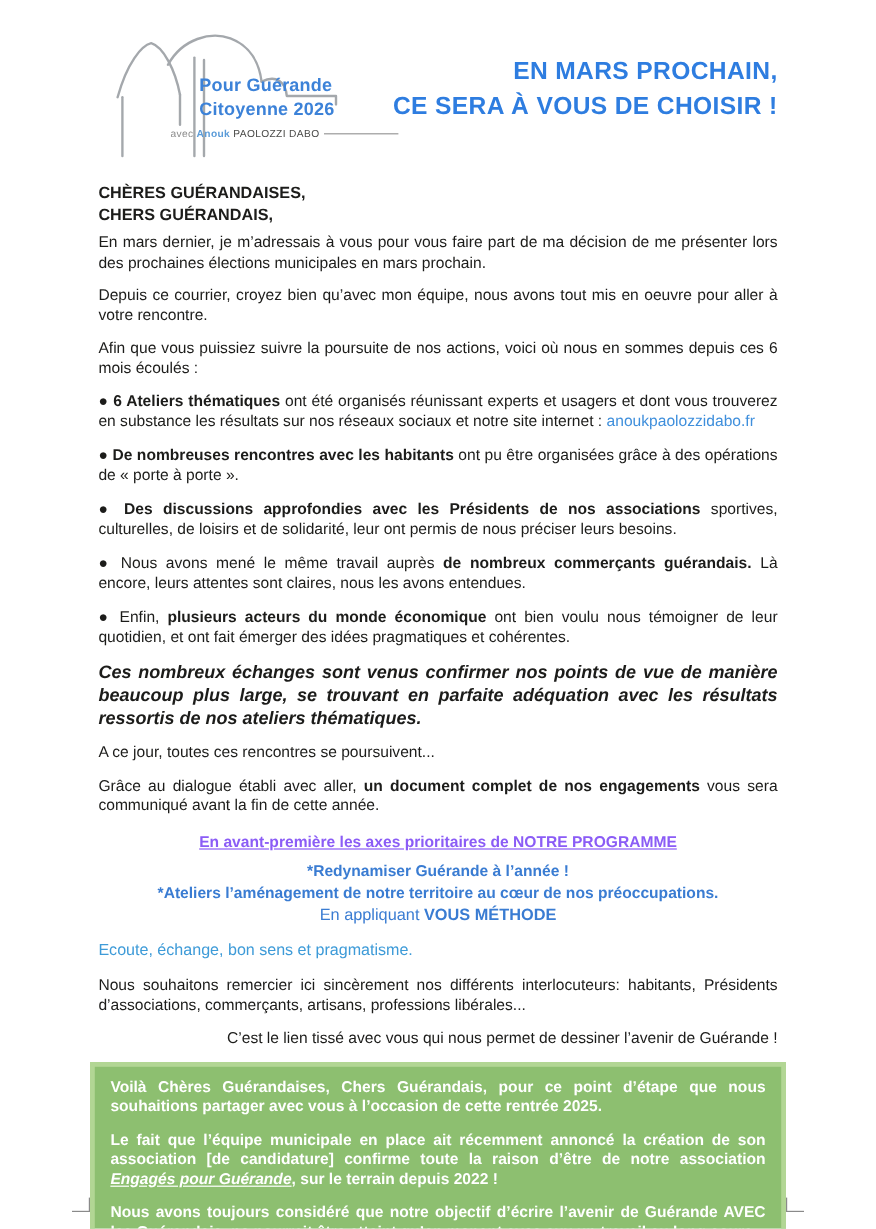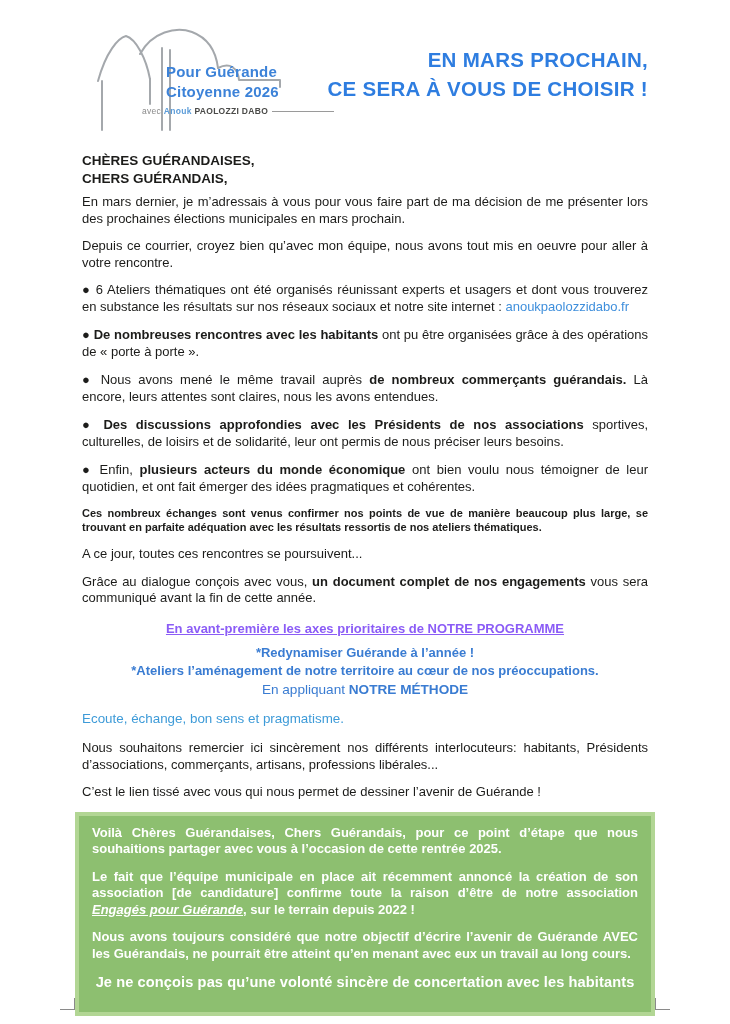--- a/index.html
+++ b/index.html
@@ -18,35 +18,35 @@
   .logo-text {
     position:absolute; left:76px; top:40px;
     color:#3c82d8; font-weight:700; font-size:15px; line-height:1.3;
     letter-spacing:.2px;
   }
   .byline {
     position:absolute; left:52px; top:84px;
     font-size:8.5px; color:#8a8a8a; letter-spacing:.3px; white-space:nowrap;
   }
   .byline .first { color:#5a9bd8; font-weight:700; }
-  .byline .last  { color:#4a4a48; font-weight:700; }
+  .byline .last  { color:#4a4a48; font-weight:400; }
   .byline .rule  { display:inline-block; width:62px; border-bottom:1px solid #9a9a9a; vertical-align:2px; margin-left:4px; }
   .headline {
     position:absolute; right:0; top:24px; text-align:right;
     color:#2e7de0; font-weight:800; font-size:20.5px; line-height:1.4;
     letter-spacing:.3px;
   }
 
   
   .letter { font-size:13px; line-height:1.27; }
   .letter p { margin-bottom:11px; text-align:justify; }
   .salutation { font-weight:700; font-size:13.5px; line-height:1.3; margin-bottom:7px !important;margin-top:12px; }
   p.bullet { margin-bottom:12px; }
-  p.allbold { font-weight:700; font-size:11px; }
-  p.centered { text-align:left; }
+  p.allbold { font-weight:700; font-size:15px;font-style:italic; }
+  p.centered { text-align:right; }
 
   .program-head { text-align:center !important; margin:14px 0 8px !important; }
   .program-line { text-align:center !important; color:#3a7cd2; margin-bottom:1px !important; line-height:1.3;font-weight:bold; }
   .program-line.last { margin-bottom:12px !important; }
   .method { text-align:center !important; color:#3a7cd2; margin-bottom:12px !important; font-size:13.6px; }
   .ecoute { text-align:right; color:#3e9bd8; margin-bottom:13px !important; font-size:13.4px; }
 
   
   .greenbox {
     margin:2px -7px 0 -7px;
@@ -95,36 +95,37 @@
   </header>
 
   <main class="letter">
     <p class="salutation">
       <span>CHÈRES GUÉRANDAISES,</span><br>
       <span>CHERS GUÉRANDAIS,</span>
     </p>
 
     <p><span>En mars dernier, je m’adressais à vous pour vous faire part de ma décision de me présenter lors des prochaines élections municipales en mars prochain.</span></p>
     <p><span>Depuis ce courrier, croyez bien qu’avec mon équipe, nous avons tout mis en oeuvre pour aller à votre rencontre.</span></p>
+    <p><span>Afin que vous puissiez suivre la poursuite de nos actions, voici où nous en sommes depuis ces 6 mois écoulés :</span></p>
 
-    <p class="bullet"><span style="font-weight: 400;">● 6 Ateliers thématiques</span><span> ont été organisés réunissant experts et usagers et dont vous trouverez en substance les résultats sur nos réseaux sociaux et notre site internet : </span><span style="color: rgb(63, 143, 220);">anoukpaolozzidabo.fr</span></p>
+    <p class="bullet"><span style="font-weight: 700;">● 6 Ateliers thématiques</span><span> ont été organisés réunissant experts et usagers et dont vous trouverez en substance les résultats sur nos réseaux sociaux et notre site internet : </span><span style="color: rgb(63, 143, 220);">anoukpaolozzidabo.fr</span></p>
     <p class="bullet"><span style="font-weight: 700;">● De nombreuses rencontres avec les habitants</span><span> ont pu être organisées grâce à des opérations de « porte à porte ».</span></p>
+    <p class="bullet"><span style="font-weight: 700;">● Des discussions approfondies avec les Présidents de nos associations</span><span> sportives, culturelles, de loisirs et de solidarité, leur ont permis de nous préciser leurs besoins.</span></p>
     <p class="bullet"><span>● Nous avons mené le même travail auprès </span><span style="font-weight: 700;">de nombreux commerçants guérandais.</span><span> Là encore, leurs attentes sont claires, nous les avons entendues.</span></p>
-    <p class="bullet"><span style="font-weight: 700;">● Des discussions approfondies avec les Présidents de nos associations</span><span> sportives, culturelles, de loisirs et de solidarité, leur ont permis de nous préciser leurs besoins.</span></p>
     <p class="bullet"><span>● Enfin, </span><span style="font-weight: 700;">plusieurs acteurs du monde économique</span><span> ont bien voulu nous témoigner de leur quotidien, et ont fait émerger des idées pragmatiques et cohérentes.</span></p>
 
     <p class="allbold"><span style="font-weight: 700;">Ces nombreux échanges sont venus confirmer nos points de vue de manière beaucoup plus large, se trouvant en parfaite adéquation avec les résultats ressortis de nos ateliers thématiques.</span></p>
     <p><span>A ce jour, toutes ces rencontres se poursuivent...</span></p>
-    <p><span>Grâce au dialogue conçois avec vous, </span><span style="font-weight: 700;">un document complet de nos engagements</span><span> vous sera communiqué avant la fin de cette année.</span></p>
+    <p><span>Grâce au dialogue établi avec aller, </span><span style="font-weight: 700;">un document complet de nos engagements</span><span> vous sera communiqué avant la fin de cette année.</span></p>
 
     <p class="program-head"><span style="font-weight: 700; text-decoration: underline; color: #8b5cf6;">En avant-première les axes prioritaires de NOTRE PROGRAMME</span></p>
     <p class="program-line">*Redynamiser Guérande à l’année !</p>
     <p class="program-line">*Ateliers l’aménagement de notre territoire au cœur de nos préoccupations.</p>
 
-    <p class="method"><span>En appliquant </span><span style="font-weight: 700;">NOTRE MÉTHODE</span></p>
+    <p class="method"><span>En appliquant </span><span style="font-weight: 700;">VOUS MÉTHODE</span></p>
     <p class="ecoute">Ecoute, échange, bon sens et pragmatisme.</p>
 
     <p><span>Nous souhaitons remercier ici sincèrement nos différents interlocuteurs: habitants, Présidents d’associations, commerçants, artisans, professions libérales...</span></p>
     <p class="centered">C’est le lien tissé avec vous qui nous permet de dessiner l’avenir de Guérande !</p>
   </main>
 
   <section class="greenbox">
     <p><span>Voilà Chères Guérandaises, Chers Guérandais, pour ce point d’étape que nous souhaitions partager avec vous à l’occasion de cette rentrée 2025.</span></p>
     <p><span>Le fait que l’équipe municipale en place ait récemment annoncé la création de son association [de candidature] confirme toute la raison d’être de notre association </span><span style="font-style: italic; text-decoration: underline;">Engagés pour Guérande</span><span>, sur le terrain depuis 2022 !</span></p>
     <p><span>Nous avons toujours considéré que notre objectif d’écrire l’avenir de Guérande AVEC les Guérandais, ne pourrait être atteint qu’en menant avec eux un travail au long cours.</span></p>

